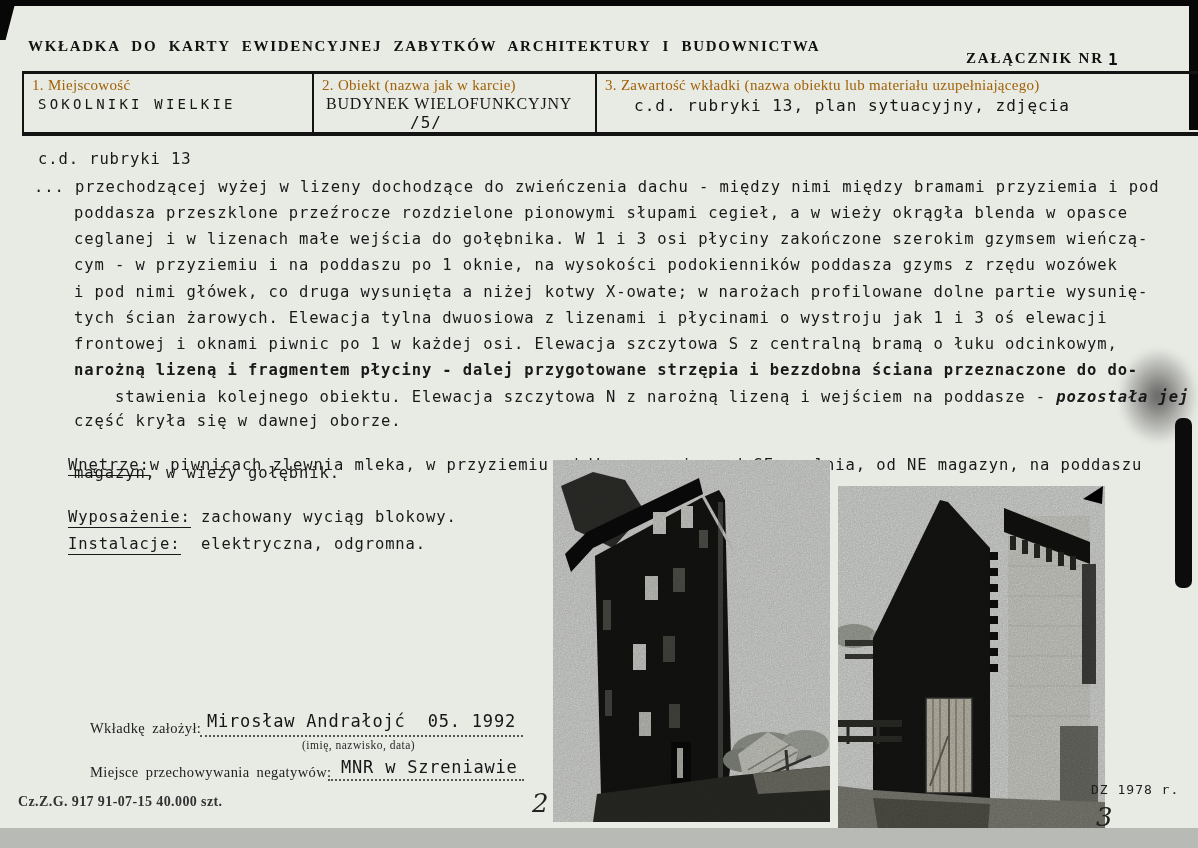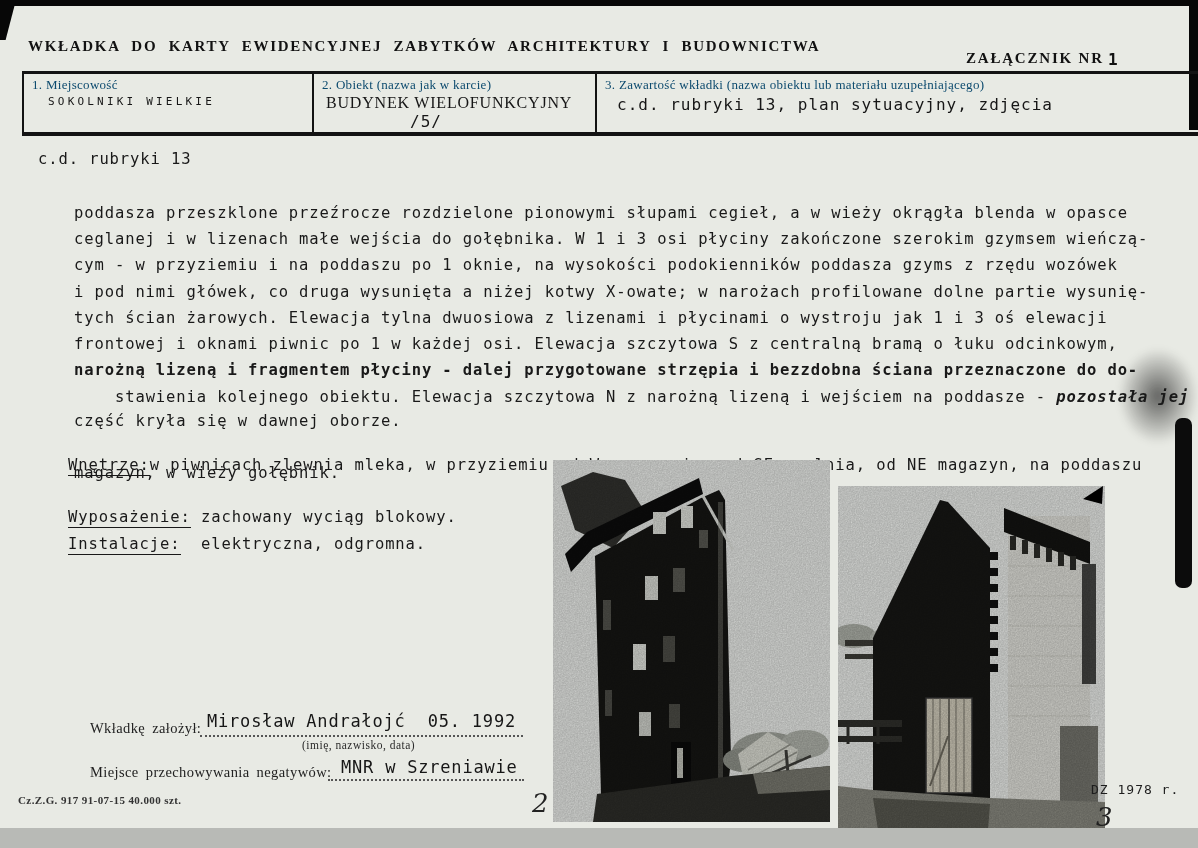--- a/index.html
+++ b/index.html
@@ -11,40 +11,40 @@
   .doc-title{left:28px;top:38px;font-size:15px;letter-spacing:1.7px;word-spacing:6px;font-weight:600;color:#121212;}
   .annex{left:966px;top:48px;font-size:15px;letter-spacing:1.8px;font-weight:600;color:#121212;}
   .annex-num{font-family:"DejaVu Sans Mono",monospace;font-weight:bold;font-size:16px;position:relative;top:2px;margin-left:4px;}
   
   .ftable{left:22px;top:71px;width:1176px;height:58px;border-top:3px solid #131313;border-bottom:4px solid #131313;
           border-left:2px solid #131313;display:flex;}
   .fcell{padding:3px 6px 0 8px;box-sizing:border-box;}
   .c1{width:290px;border-right:2px solid #131313;}
   .c2{width:283px;border-right:2px solid #131313;}
   .c3{flex:1;}
-  .cell-label{font-size:13px;color:#0c4a6e;letter-spacing:.3px;}
-  .v1{font-size:11px;letter-spacing:3.2px;margin:2px 0 0 16px;}
+  .cell-label{font-size:15px;color:#a16207;letter-spacing:.3px;}
+  .v1{font-size:14px;letter-spacing:3.2px;margin:2px 0 0 6px;}
   .v2{font-size:16px;letter-spacing:.8px;margin:1px 0 0 4px;font-family:Liberation Serif, serif;}
   .v2b{font-size:16px;letter-spacing:1px;margin:0 0 0 88px;}
-  .v3{font-size:16px;letter-spacing:1px;margin:2px 0 0 12px;}
+  .v3{font-size:16px;letter-spacing:1px;margin:2px 0 0 29px;}
   
   .bline{position:absolute;font-size:15.5px;letter-spacing:.9px;white-space:pre;color:#191919;
          font-family:"DejaVu Sans Mono",monospace;}
   .ulab{border-bottom:1.6px solid #191919;padding-bottom:1px;}
   .bold-end{font-weight:bold;font-style:italic;}
   
   .photo{display:block;}
   .photo-num{font-family:"DejaVu Serif",serif;font-style:italic;font-size:26px;color:#222;}
   .photo-cap{font-family:"DejaVu Sans Mono",monospace;font-size:13px;letter-spacing:1px;color:#1d1d1d;}
   
   .f-label{font-size:14.5px;letter-spacing:.4px;word-spacing:3px;color:#222;}
   .f-value{font-size:17px;letter-spacing:.8px;white-space:pre;}
   .dotline{border-bottom:2px dotted #555;height:0;}
   .f-caption{font-size:11.5px;letter-spacing:.5px;color:#2a2a2a;}
-  .print-info{font-size:11px;font-weight:bold;letter-spacing:.4px;color:#333;}
+  .print-info{font-size:14px;font-weight:bold;letter-spacing:.4px;color:#333;}
   
   .art{background:#070707;}
   .smudge{background:radial-gradient(closest-side,rgba(25,25,25,.65),rgba(25,25,25,0));filter:blur(3px);}
   .ink-bar{background:#0c0c0c;border-radius:7px;}
   .bottom-band{background:#d2d6d1;}
 </style>
 </head>
 <body>
 
 <div class="page">
@@ -71,20 +71,21 @@
       <div class="tw v2">BUDYNEK WIELOFUNKCYJNY</div>
       <div class="tw v2b">/5/</div>
     </div>
     <div class="fcell c3">
       <div class="cell-label">3. Zawartość wkładki (nazwa obiektu lub materiału uzupełniającego)</div>
       <div class="tw v3">c.d. rubryki 13, plan sytuacyjny, zdjęcia</div>
     </div>
   </div>
 
   <div class="bline" style="left:38px;top:150px;">c.d. rubryki 13</div>
+  <div class="bline" style="left:34px;top:178px;">... przechodzącej wyżej w lizeny dochodzące do zwieńczenia dachu - między nimi między bramami przyziemia i pod</div>
   <div class="bline" style="left:74px;top:204px;">poddasza przeszklone przeźrocze rozdzielone pionowymi słupami cegieł, a w wieży okrągła blenda w opasce</div>
   <div class="bline" style="left:74px;top:230px;">ceglanej i w lizenach małe wejścia do gołębnika. W 1 i 3 osi płyciny zakończone szerokim gzymsem wieńczą-</div>
   <div class="bline" style="left:74px;top:256px;">cym - w przyziemiu i na poddaszu po 1 oknie, na wysokości podokienników poddasza gzyms z rzędu wozówek</div>
   <div class="bline" style="left:74px;top:283px;text-align:right;">i pod nimi główek, co druga wysunięta a niżej kotwy X-owate; w narożach profilowane dolne partie wysunię-</div>
   <div class="bline" style="left:74px;top:309px;">tych ścian żarowych. Elewacja tylna dwuosiowa z lizenami i płycinami o wystroju jak 1 i 3 oś elewacji</div>
   <div class="bline" style="left:74px;top:335px;">frontowej i oknami piwnic po 1 w każdej osi. Elewacja szczytowa S z centralną bramą o łuku odcinkowym,</div>
   <div class="bline" style="left:74px;top:361px;font-weight:bold;">narożną lizeną i fragmentem płyciny - dalej przygotowane strzępia i bezzdobna ściana przeznaczone do do-</div>
   <div class="bline" style="left:74px;top:370px;">
     <span>stawienia kolejnego obiektu. Elewacja szczytowa N z narożną lizeną i wejściem na poddasze - </span><span class="bold-end">pozostała jej</span>
   </div>

